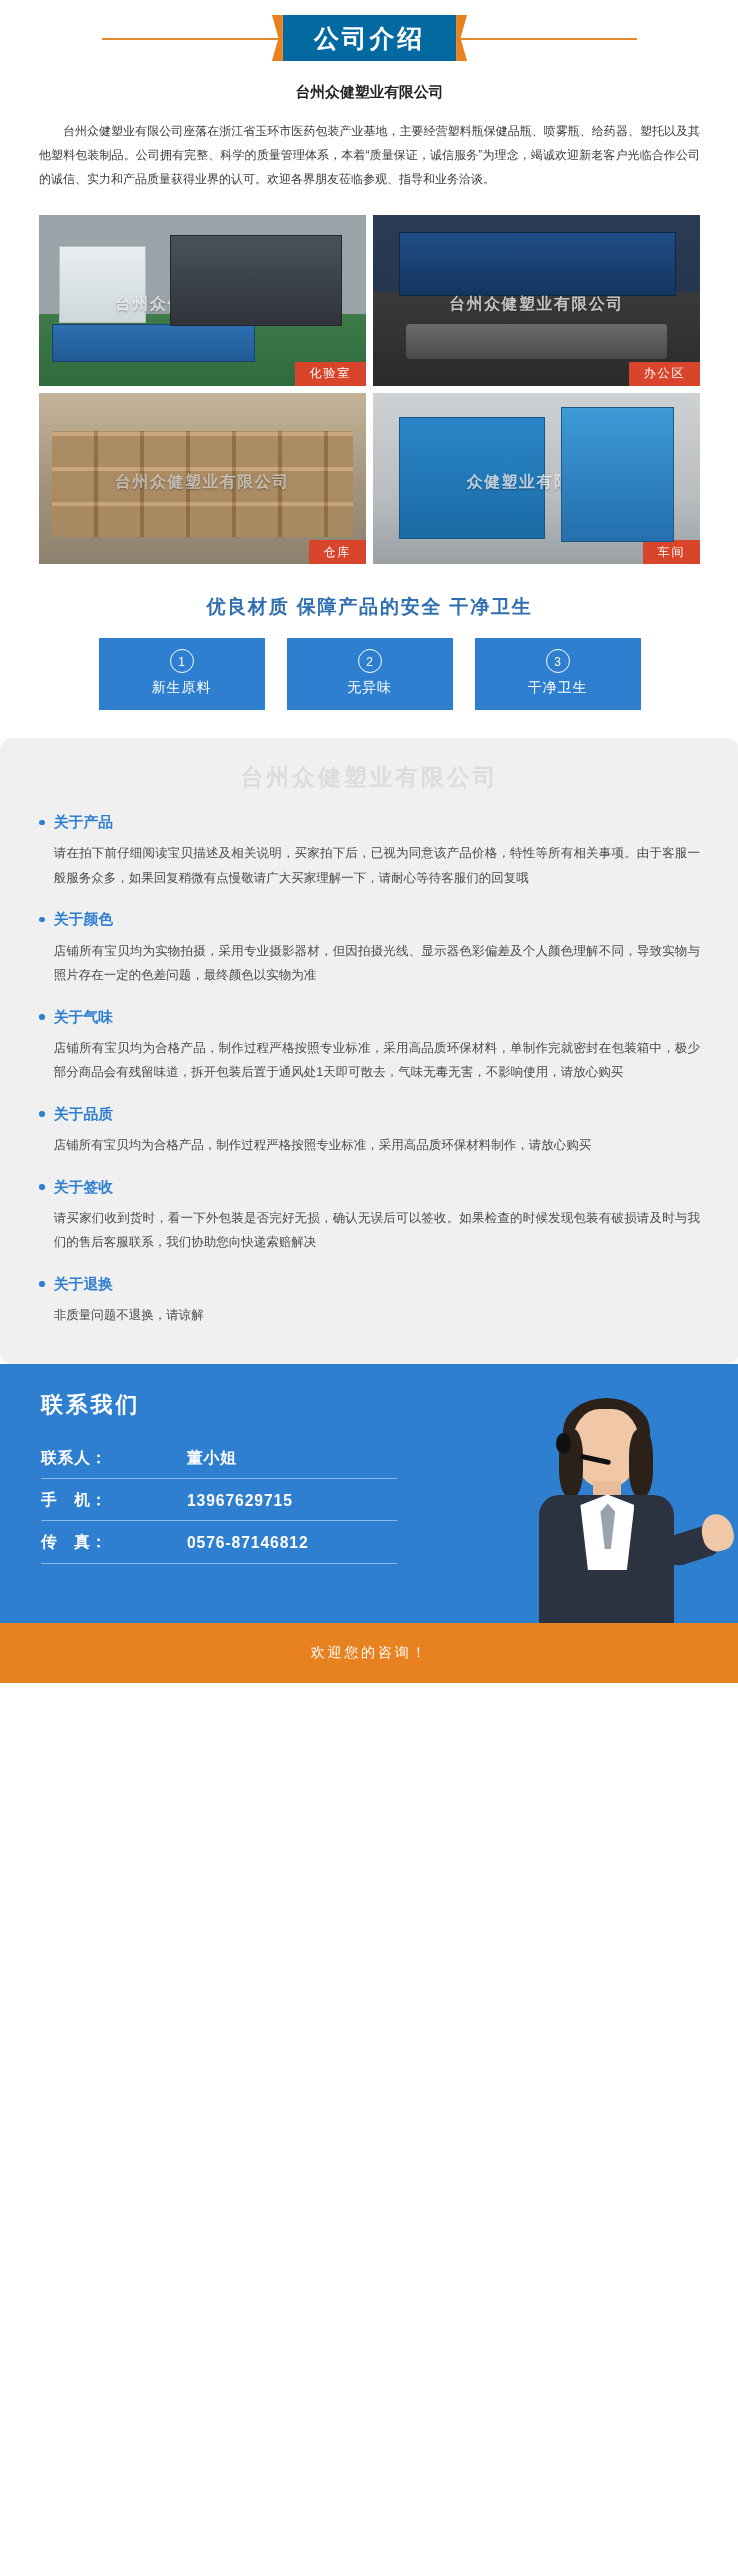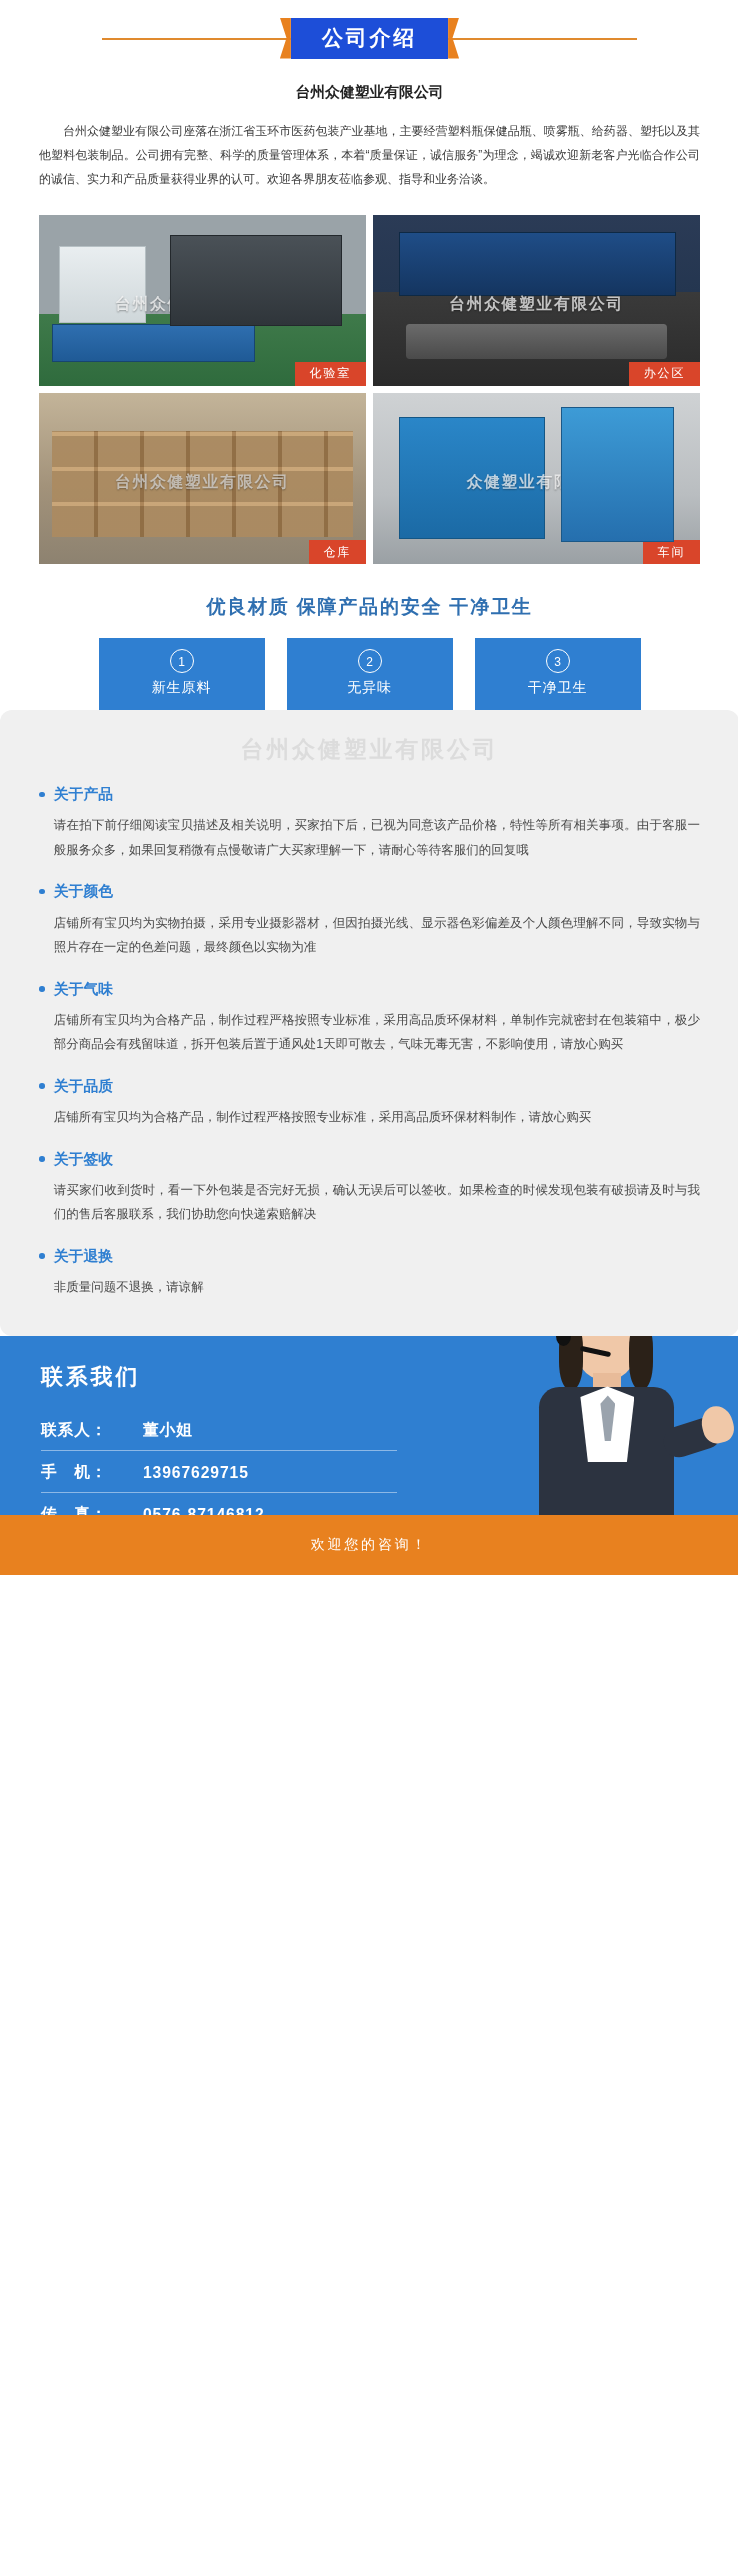--- a/index.html
+++ b/index.html
@@ -23,23 +23,23 @@
   }
   .ribbon-line {
     position: absolute;
     left: 102px; right: 102px;
     top: 50%;
     height: 1.8px;
     background: #e08a2e;
   }
   .ribbon {
     position: relative;
-    background: #1d4ed8;
+    background: #0369a1;
     color: #fff;
-    font-size: 21px;
+    font-size: 25px;
     font-weight: bold;
     letter-spacing: 2.8px;
     padding: 6.5px 31px;
     z-index: 2;
   }
   .ribbon:before, .ribbon:after {
     content:"";
     position:absolute;
     top:0; bottom:0;
     width:11px;
@@ -181,20 +181,21 @@
     width:24px;height:24px;line-height:24px;
     margin:0 auto 5.5px;
     border:0.9px solid #fff;
     border-radius:50%;
     font-size:12px;
   }
   .badge .txt { font-size:14px; letter-spacing:0.9px; }
 
   
   .notice {
+    margin-top: 28px;
     background:#f0f0f0;
     padding: 24px 39px 37px;
     position:relative;
     border-radius:12px;
   }
   .notice-wm {
     text-align:center;
     color:#dcdcdc;
     font-size:23px;
     font-weight:bold;
@@ -221,31 +222,32 @@
     color:#4a4a4a;
     padding-left:14.8px;
     text-align: justify;
   }
 
   
   .contact {
     position:relative;
     background:#2f7fd1;
     color:#fff;
-    height:179px;
+    height:259px;
     overflow:hidden;
   }
   .contact-inner { padding: 26px 0 0 41px; width:397px; }
   .contact-title { font-size:22px; font-weight:bold; letter-spacing:2.8px; margin-bottom:16.6px; }
   .c-row {
     display:flex; align-items:center;
     font-size:15.7px;
     border-bottom:0.9px solid rgba(255,255,255,.45);
     padding:11px 0 9.2px;
     letter-spacing:0.9px;
+    gap:44px;
   }
   .c-row .lab { width:102px; font-weight:bold; }
   .c-row .val { font-weight:bold; }
   .person-wrap{
     position:absolute; right:16.6px; bottom:0; width:231px; height:231px;
   }
   .p-head{ position:absolute; left:81px; top:16.6px; width:68px; height:79px; background:#f0c8a8; border-radius:40% 40% 46% 46%/46% 46% 54% 54%; }
   .p-hair{ position:absolute; left:72px; top:5.5px; width:87px; height:66px; background:#2b2118; border-radius:50% 50% 40% 40%; }
   .p-hair2{ position:absolute; left:68px; top:37px; width:24px; height:68px; background:#2b2118; border-radius:40%; }
   .p-hair3{ position:absolute; left:138px; top:37px; width:24px; height:68px; background:#2b2118; border-radius:40%; }

